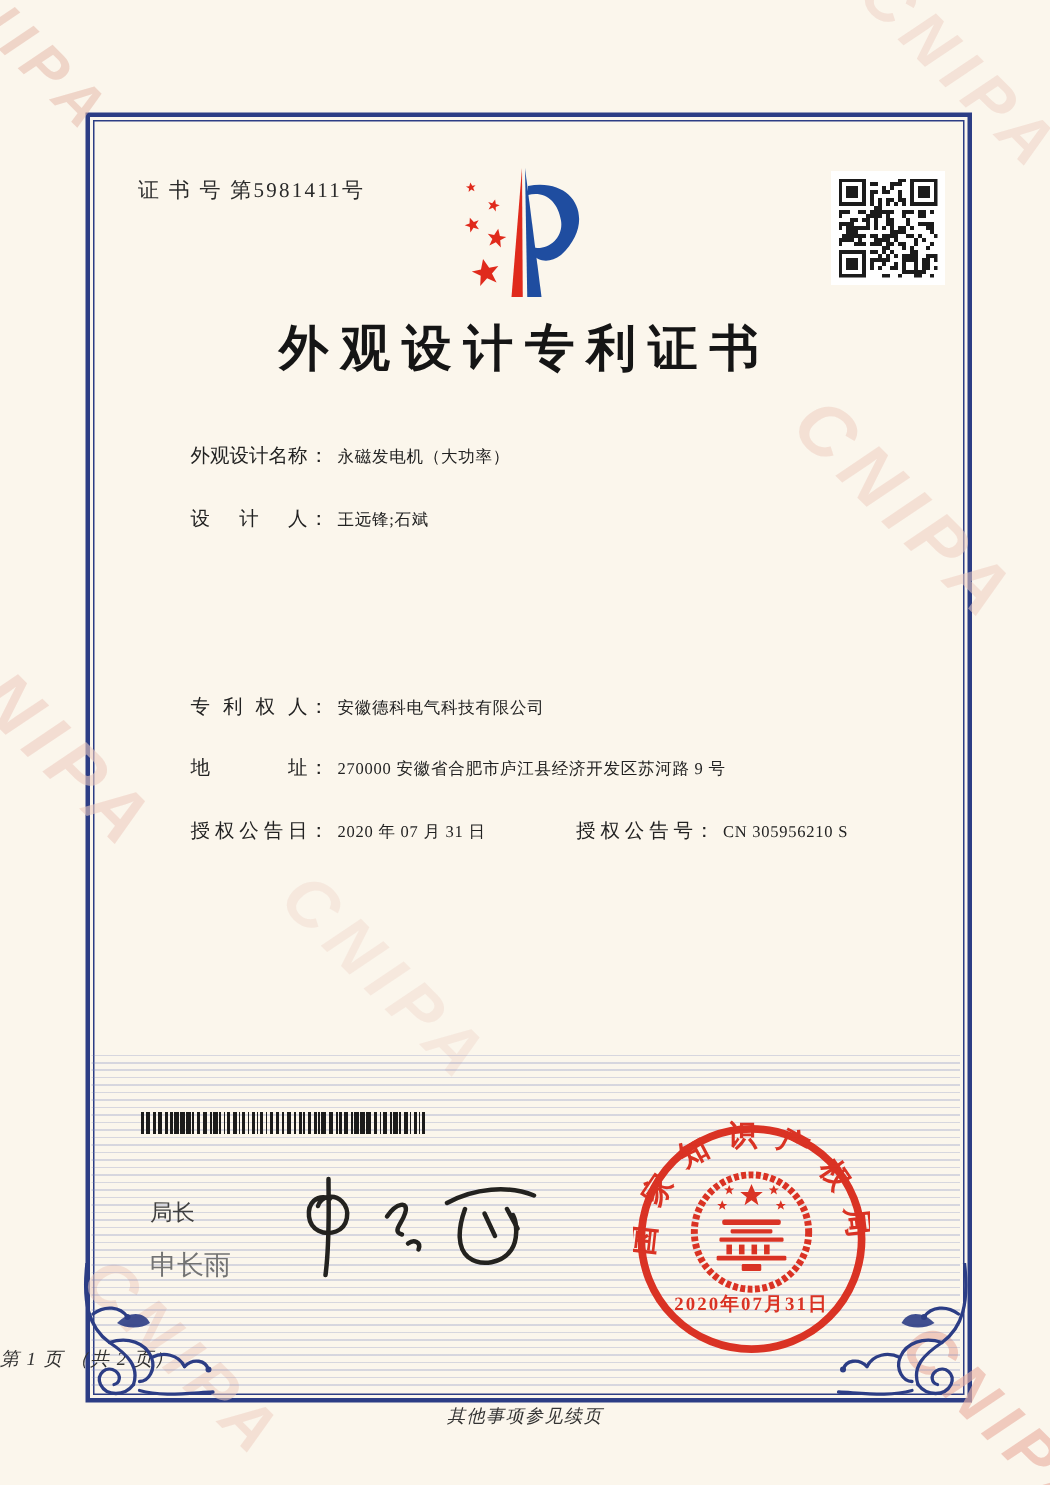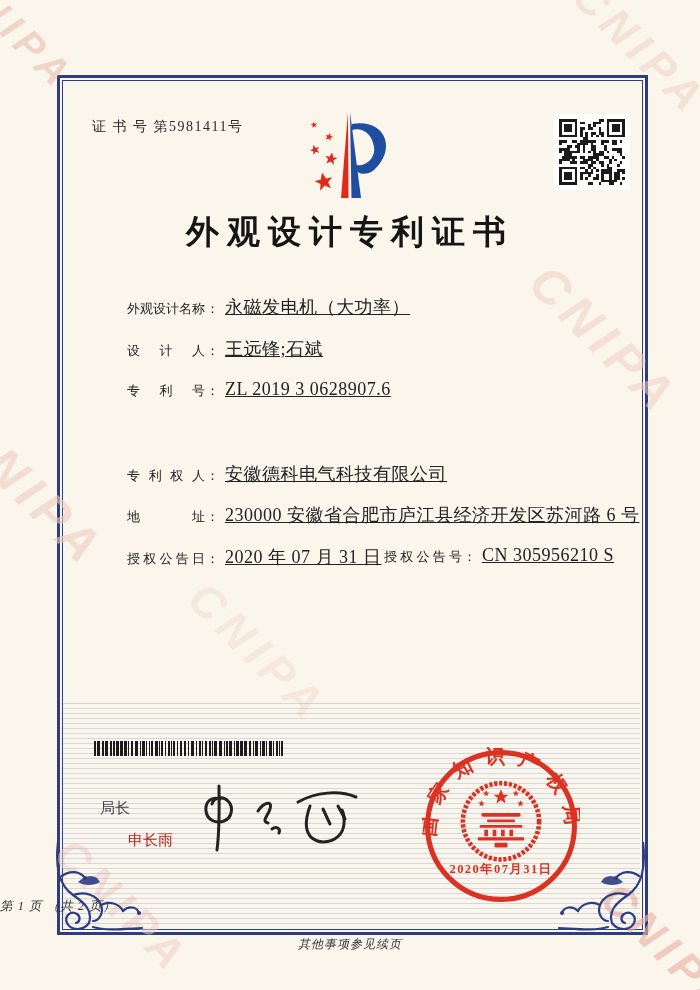--- a/index.html
+++ b/index.html
@@ -27,32 +27,32 @@
   .cert-no{position:absolute;left:92px;top:118px;font-size:14px;letter-spacing:1.5px;color:#2a2a2a;z-index:2;}
   .logo{position:absolute;left:294px;top:104px;z-index:2;}
   .qr{position:absolute;left:554px;top:114px;width:66px;height:66px;background:#fff;padding:5px;z-index:2;}
   .qr svg{display:block;width:66px;height:66px;fill:#1b1b1b;}
   .title{position:absolute;left:0;right:0;top:210px;text-align:center;font-size:33px;font-weight:bold;
     letter-spacing:8px;z-index:2;color:#151515;}
   
   .frow{position:absolute;left:95px;height:20px;white-space:nowrap;z-index:2;font-size:14.5px;color:#222;}
   .flabel{display:inline-block;width:78px;font-size:13px;text-align:justify;text-align-last:justify;vertical-align:baseline;margin-left:32px;}
   .fcolon{display:inline-block;margin:0 6px 0 1px;font-size:13px;}
-  .fvalue{font-size:18px;letter-spacing:0.5px;text-decoration:underline;}
+  .fvalue{font-size:11px;letter-spacing:0.5px;}
   .fgroup2{position:absolute;left:257px;top:0;white-space:nowrap;}
   
   .body-text{position:absolute;left:95px;top:577px;width:517px;z-index:2;}
   .body-text p{margin:0;text-indent:2em;font-size:14.5px;line-height:23.5px;text-align:justify;
     font-style:italic;color:#333;}
   
   .barcode{position:absolute;left:94px;top:741px;z-index:2;}
   .sig-title{position:absolute;left:100px;top:799px;font-size:15px;z-index:2;
     font-family:"Liberation Sans","DejaVu Sans",sans-serif;color:#404040;}
-  .sig-name{position:absolute;left:100px;top:831px;font-size:15px;z-index:2;
-    font-family:"Liberation Sans","DejaVu Sans",sans-serif;color:#b91c1c;margin-left:28px;}
+  .sig-name{position:absolute;left:100px;top:831px;font-size:18px;z-index:2;
+    font-family:"Liberation Sans","DejaVu Sans",sans-serif;color:#737373;}
   .sig-script{position:absolute;left:192px;top:783px;z-index:3;}
   .seal{position:absolute;left:422px;top:747px;z-index:3;opacity:0.94;}
   .page-indicator{position:absolute;left:0;right:0;top:898px;text-align:left;font-size:12.5px;
     font-style:italic;color:#333;z-index:2;letter-spacing:1px;}
   .footer-note{position:absolute;left:0;right:0;top:936px;text-align:center;font-size:12px;
     font-style:italic;color:#333;z-index:2;letter-spacing:1px;}
   .ornament{position:absolute;top:842px;z-index:3;}
   .ornament.left{left:48px;}
   .ornament.right{left:557px;transform:scaleX(-1);}
 </style>
@@ -432,28 +432,25 @@
   </div>
 
   <div class="title">外观设计专利证书</div>
 
   <div class="frow" style="top:295px">
     <span class="flabel">外观设计名称</span><span class="fcolon">：</span><span class="fvalue">永磁发电机（大功率）</span>
   </div>
   <div class="frow" style="top:337px">
     <span class="flabel">设计人</span><span class="fcolon">：</span><span class="fvalue">王远锋;石斌</span>
   </div>
-  <div class="frow" style="top:379px">
-    <span class="flabel">专利号</span><span class="fcolon">：</span><span class="fvalue">ZL 2019 3 0628907.6</span>
-  </div>
   <div class="frow" style="top:462px">
     <span class="flabel">专利权人</span><span class="fcolon">：</span><span class="fvalue">安徽德科电气科技有限公司</span>
   </div>
   <div class="frow" style="top:503px">
-    <span class="flabel">地址</span><span class="fcolon">：</span><span class="fvalue">230000  安徽省合肥市庐江县经济开发区苏河路 6 号</span>
+    <span class="flabel">地址</span><span class="fcolon">：</span><span class="fvalue">270000  安徽省合肥市庐江县经济开发区苏河路 9 号</span>
   </div>
   <div class="frow" style="top:545px">
     <span class="flabel">授权公告日</span><span class="fcolon">：</span><span class="fvalue">2020 年 07 月 31 日</span>
     <span class="fgroup2">
       <span class="flabel">授权公告号</span><span class="fcolon">：</span><span class="fvalue">CN 305956210 S</span>
     </span>
   </div>
 
 
   <svg class="barcode" id="bc-svg" width="192" height="15" viewBox="0 0 192 15" shape-rendering="crispEdges">

